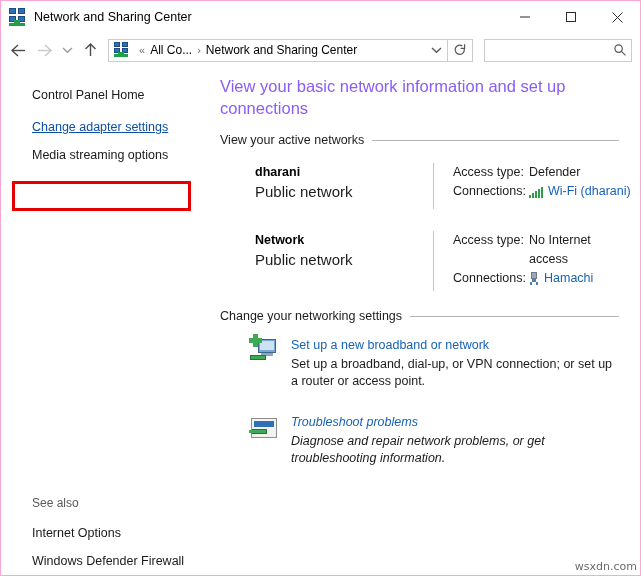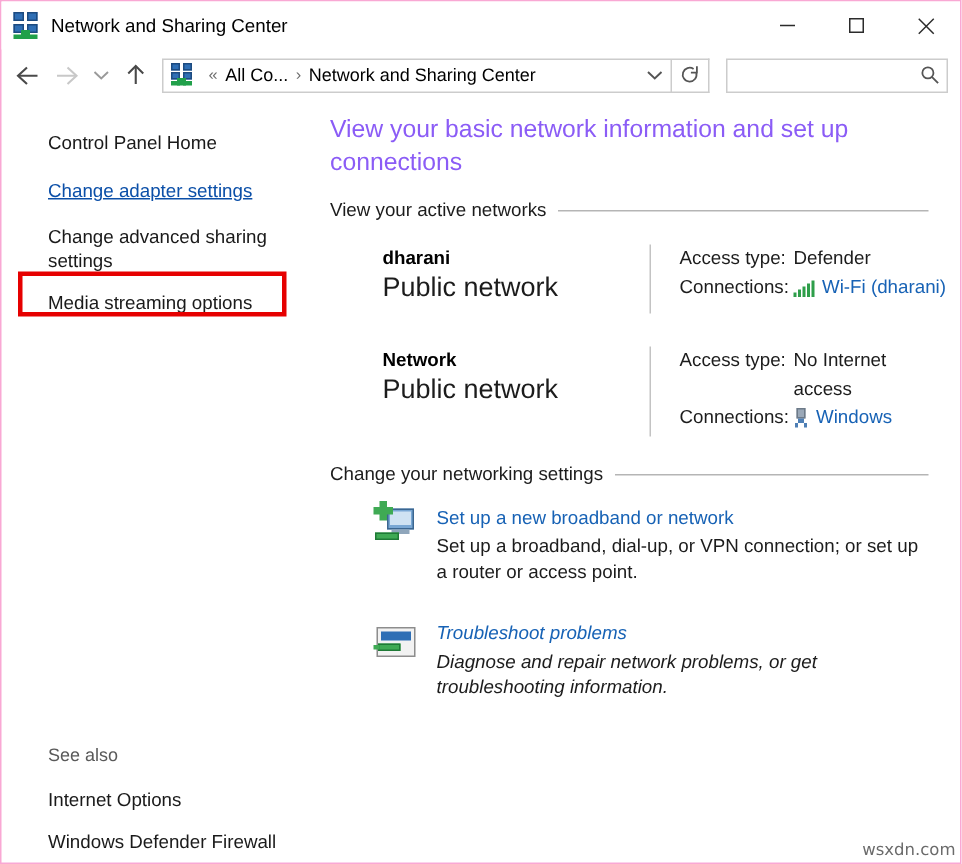--- a/index.html
+++ b/index.html
@@ -272,21 +272,21 @@
     padding-left: 35px;
     box-sizing: border-box;
   }
   .net-name {
     font-size: 12.5px;
     font-weight: bold;
     color: #000000;
     line-height: 19px;
   }
   .net-type {
-    font-size: 18px;
+    font-size: 15px;
     color: #1c1c1c;
     line-height: 19px;
   }
   .net-divider {
     width: 1px;
     background: #c3c3c3;
     flex: none;
     margin-right: 19px;
   }
   .net-right {
@@ -469,21 +469,20 @@
     </div>
   </div>
 
   <div id="content">
 
     <div id="leftpane">
       <div id="highlight-box"></div>
 
       <a class="nav-link" id="cp-home">Control Panel Home</a>
       <a class="nav-link link" id="change-adapter">Change adapter settings</a>
-      <a class="nav-link" id="change-advanced">Change advanced sharing settings</a>
       <a class="nav-link" id="media-streaming">Media streaming options</a>
 
       <div id="see-also">
         <div id="see-also-label">See also</div>
         <a class="see-also-link" id="internet-options">Internet Options</a>
         <a class="see-also-link" id="defender-firewall">Windows Defender Firewall</a>
       </div>
     </div>
 
     <div id="rightpane">
@@ -535,21 +534,21 @@
           </div>
           <div class="net-field">
             <span class="nf-label">Connections:</span>
             <span class="nf-conn">
               <span style="display:inline-block;position:relative;width:11px;height:13px;">
                 <span style="position:absolute;left:2px;top:0px;width:6px;height:7px;background:#9aa8b8;border:1px solid #6d7a88;box-sizing:border-box;"></span>
                 <span style="position:absolute;left:3px;top:7px;width:4px;height:3px;background:#4e7fb5;"></span>
                 <span style="position:absolute;left:1px;top:10px;width:2px;height:3px;background:#4e7fb5;"></span>
                 <span style="position:absolute;left:7px;top:10px;width:2px;height:3px;background:#4e7fb5;"></span>
               </span>
-              <span class="conn-link">Windows</span>
+              <span class="conn-link">Hamachi</span>
             </span>
           </div>
         </div>
       </div>
 
       <div class="section-head" style="margin-top:18px;">
         <span class="sh-text">Change your networking settings</span>
         <span class="sh-rule"></span>
       </div>
 

